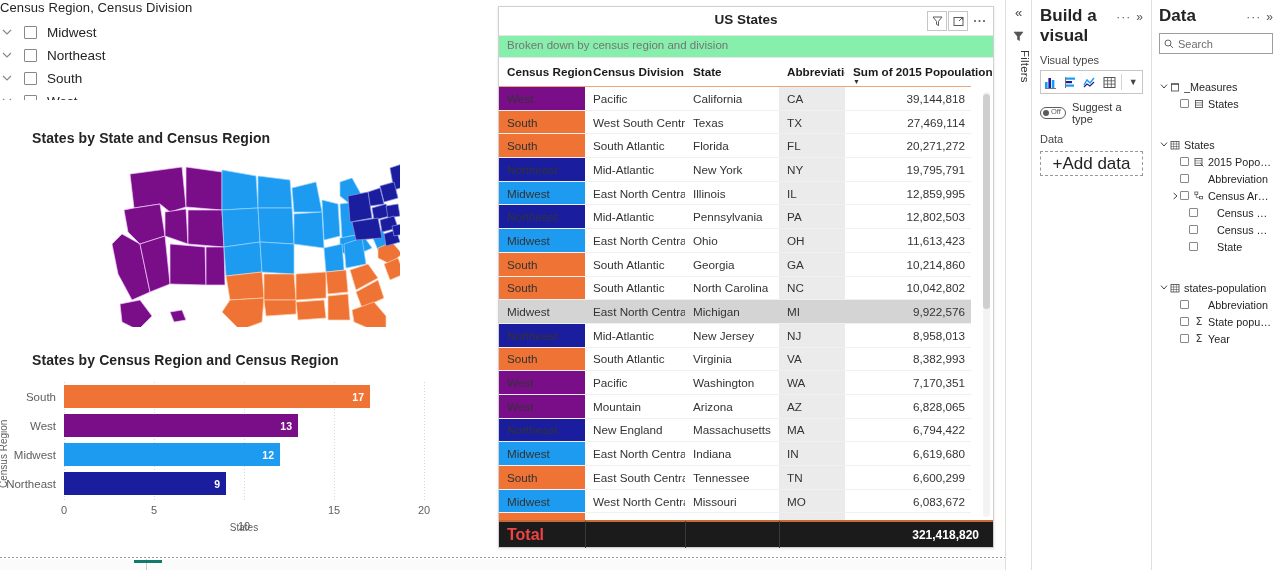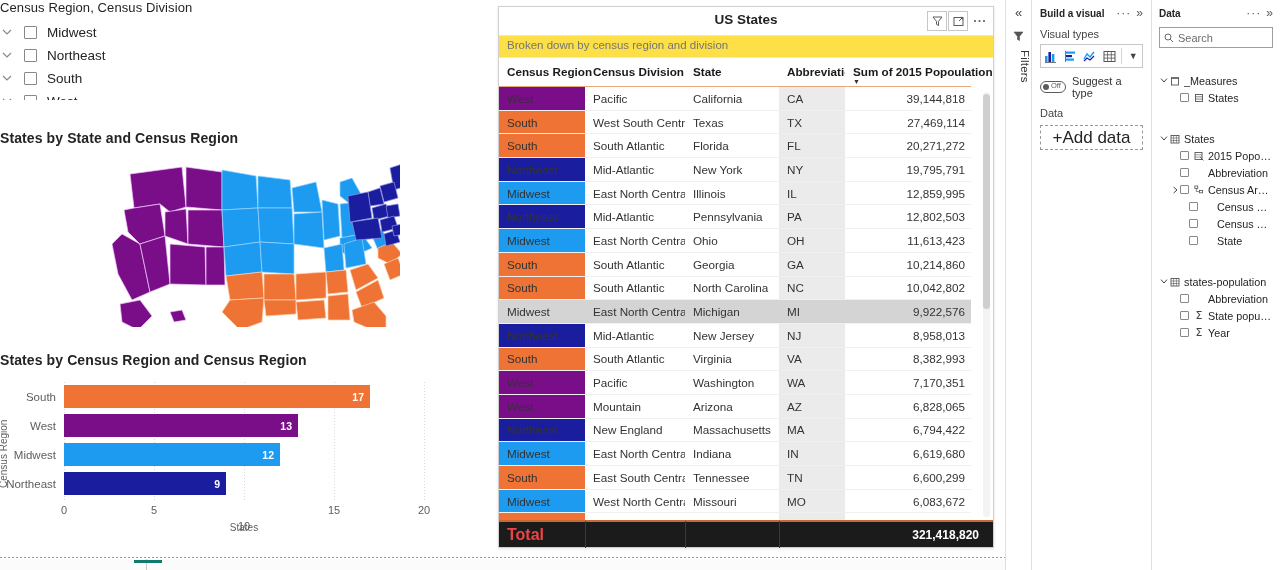--- a/index.html
+++ b/index.html
@@ -20,21 +20,21 @@
   .slicer-chev { width:22px; color:#8a8886; font-size:11px; line-height:1; }
   .slicer-chev svg { display:block; }
   .slicer-box {
     width:13px; height:13px; border:1px solid #8a8886; background:#fff;
     border-radius:1px; margin-right:10px; flex:none;
   }
   .slicer-lbl { font-size:13.5px; color:#252423; }
 
   
   #mapvis { position:absolute; left:0; top:130px; width:420px; height:210px; }
-  .vis-title { font-size:14px; font-weight:600; color:#252423; letter-spacing:.1px; }
+  .vis-title { font-size:14px; font-weight:600; color:#252423; letter-spacing:.1px;padding-left:32px; }
   #mapvis svg { display:block; margin-top:6px; }
 
   
   #barvis { position:absolute; left:0; top:352px; width:460px; height:200px; }
   .bc-wrap { position:relative; margin-top:14px; height:160px; }
   .bc-ylabel {
     position:absolute; left:-2px; top:24px; writing-mode:vertical-rl;
     transform:rotate(180deg); font-size:10px; color:#605e5c; height:96px;
     display:flex; align-items:center; justify-content:center;
   }
@@ -60,21 +60,21 @@
     box-shadow:0 1px 3px rgba(0,0,0,.10);
   }
   .tv-head { position:relative; height:29px; border-bottom:1px solid #e6e6e6; }
   .tv-title { position:absolute; left:0; right:0; top:5px; text-align:center;
     font-size:13.5px; font-weight:700; color:#252423; }
   .tv-icons { position:absolute; right:4px; top:4px; display:flex; gap:1px; }
   .tv-ibtn { width:20px; height:20px; display:flex; align-items:center; justify-content:center;
     border:1px solid #c8c6c4; background:#fff; color:#5c5c5c; }
   .tv-ibtn.noborder { border:none; }
   .tv-sub { height:22px; padding:3px 0 0 8px; font-size:11.5px; color:#757575;
-    border-bottom:1px solid #e6e6e6; background:#fde047; }
+    border-bottom:1px solid #e6e6e6; background:#86efac; }
 
   .tv-body { position:relative; height:489px; }
   .tv-scrollarea { position:absolute; left:0; top:0; right:0; bottom:27px; overflow:hidden; }
 
   table.grid { width:472px; border-collapse:collapse; table-layout:fixed; }
   table.grid col.c0 { width:86px; }
   table.grid col.c1 { width:100px; }
   table.grid col.c2 { width:94px; }
   table.grid col.c3 { width:66px; }
   table.grid col.c4 { width:126px; }
@@ -120,21 +120,21 @@
   .rail-filter { text-align:center; padding-top:8px; color:#444; }
   .rail-vtext { writing-mode:vertical-rl; font-size:11.5px; color:#333;
     margin:4px auto 0; display:block; text-align:center; width:100%; letter-spacing:.2px; }
 
   #buildpane { position:absolute; left:1031px; top:0; width:120px; height:570px;
     background:#fff; border-left:1px solid #e1dfdd; padding:6px 8px; }
   #datapane  { position:absolute; left:1151px; top:0; width:129px; height:570px;
     background:#fff; border-left:1px solid #e1dfdd; padding:6px 7px; }
 
   .pane-hd { display:flex; align-items:baseline; }
-  .pane-title { font-size:10px; font-weight:600; color:#252423; flex:1; }
+  .pane-title { font-size:17px; font-weight:600; color:#252423; flex:1; }
   .pane-dots { font-size:12px; color:#555; margin-right:5px; letter-spacing:1px; }
   .pane-exp { font-size:12px; color:#555; }
 
   .sec-lbl { font-size:11px; color:#444; margin:8px 0 4px; }
   .vtypes { display:flex; align-items:center; border:1px solid #c8c6c4;
     height:24px; background:#fff; }
   .vt-ico { width:20px; height:22px; display:flex; align-items:center; justify-content:center; }
   .vt-div { width:1px; height:16px; background:#d6d4d2; margin:0 2px; }
   .vt-chev { width:18px; display:flex; align-items:center; justify-content:center;
     font-size:9px; color:#444; }

